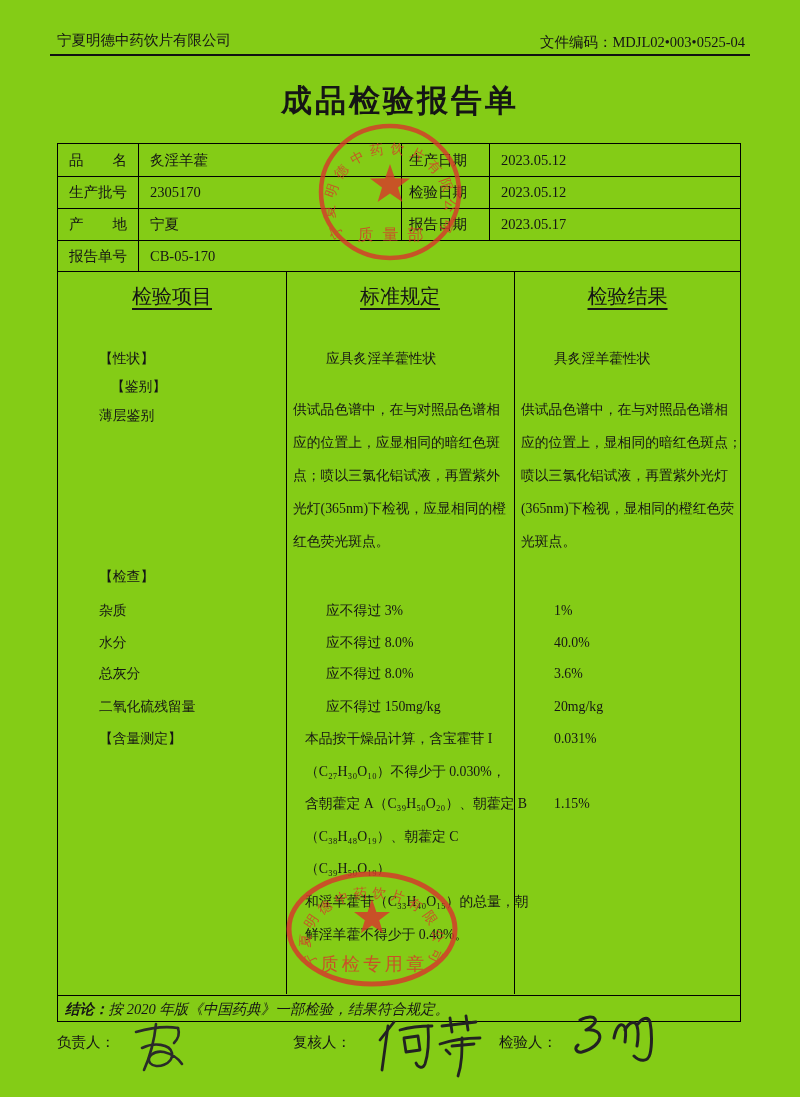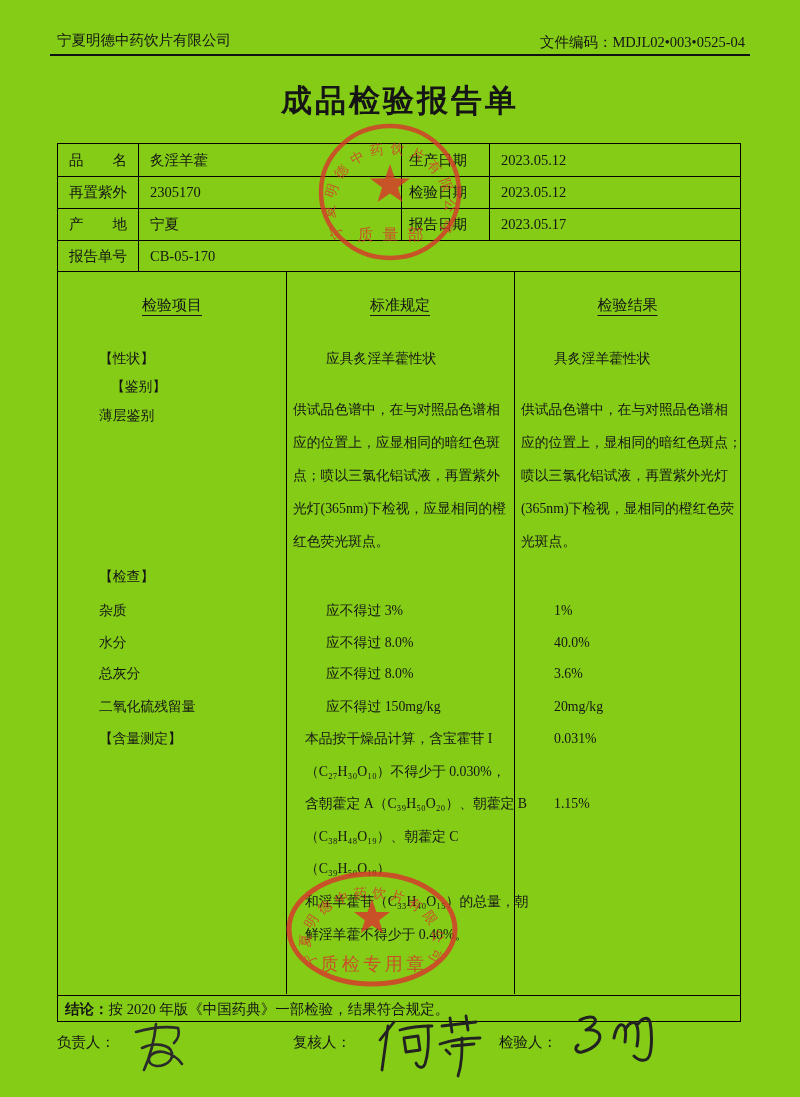--- a/index.html
+++ b/index.html
@@ -9,27 +9,27 @@
   .hdr-text{font-size:14.5px;white-space:nowrap;}
   .hdr-rule{left:50px;top:54px;width:700px;height:0;border-top:2px solid #111;}
   .title{left:0;top:80px;width:800px;text-align:center;font-size:31px;font-weight:bold;letter-spacing:3px;}
   
   .info-table{left:57px;top:143px;width:684px;height:128px;border:1.5px solid #000;border-bottom:none;box-sizing:border-box;}
   .hline{position:absolute;left:0;width:100%;height:0;border-top:1.5px solid #000;}
   .vline{position:absolute;width:0;border-left:1.5px solid #000;}
   .cell{position:absolute;font-size:14.5px;white-space:nowrap;line-height:18px;}
   
   .main-table{left:57px;top:271px;width:684px;height:751px;border:1.5px solid #000;box-sizing:border-box;}
-  .th{position:absolute;top:24px;text-align:center;font-size:15px;}
+  .th{position:absolute;top:11px;text-align:center;font-size:20px;}
   .th span{text-decoration:underline;text-underline-offset:5px;}
   .bodytxt{position:absolute;font-size:13.8px;line-height:20px;white-space:nowrap;margin-left:33px;}
   .para{position:absolute;font-size:13.8px;line-height:33px;white-space:pre-line;width:226px;}
   .para2{position:absolute;font-size:13.8px;line-height:32.6px;white-space:pre-line;width:226px;}
   .concl{position:absolute;left:0;top:722.5px;width:100%;height:28px;border-top:1.5px solid #000;
-         box-sizing:border-box;font-size:14.5px;line-height:27px;padding-left:7px;white-space:nowrap;}
+         box-sizing:border-box;font-size:14.5px;line-height:27px;padding-left:7px;white-space:nowrap;font-style:italic;}
   .sig-label{font-size:14.5px;white-space:nowrap;}
   .stamp{pointer-events:none;}
   svg text{font-family:"Liberation Serif","DejaVu Serif",serif;}
 </style>
 </head>
 <body>
 
 <div class="page">
 
   <div class="abs hdr-text" style="left:57px;top:31px;">宁夏明德中药饮片有限公司</div>
@@ -44,21 +44,21 @@
     <div class="hline" style="top:96px;"></div>
     <div class="vline" style="left:80px;top:0;height:128px;"></div>
     <div class="vline" style="left:343px;top:0;height:96px;"></div>
     <div class="vline" style="left:431px;top:0;height:96px;"></div>
 
     <div class="cell" style="left:11px;top:7px;">品　　名</div>
     <div class="cell" style="left:92px;top:7px;">炙淫羊藿</div>
     <div class="cell" style="left:351px;top:7px;">生产日期</div>
     <div class="cell" style="left:443px;top:7px;">2023.05.12</div>
 
-    <div class="cell" style="left:11px;top:39px;">再置紫外</div>
+    <div class="cell" style="left:11px;top:39px;">生产批号</div>
     <div class="cell" style="left:92px;top:39px;">2305170</div>
     <div class="cell" style="left:351px;top:39px;">检验日期</div>
     <div class="cell" style="left:443px;top:39px;">2023.05.12</div>
 
     <div class="cell" style="left:11px;top:71px;">产　　地</div>
     <div class="cell" style="left:92px;top:71px;">宁夏</div>
     <div class="cell" style="left:351px;top:71px;">报告日期</div>
     <div class="cell" style="left:443px;top:71px;">2023.05.17</div>
 
     <div class="cell" style="left:11px;top:103px;">报告单号</div>

